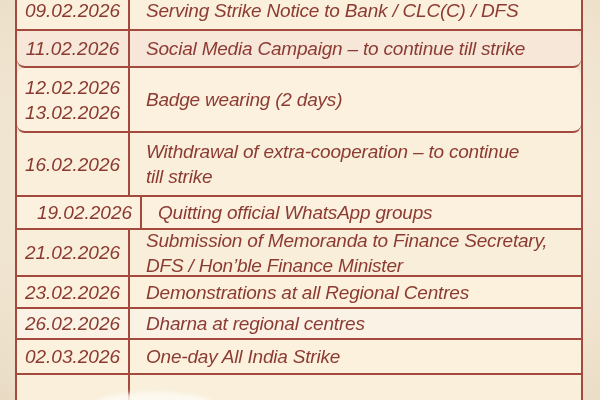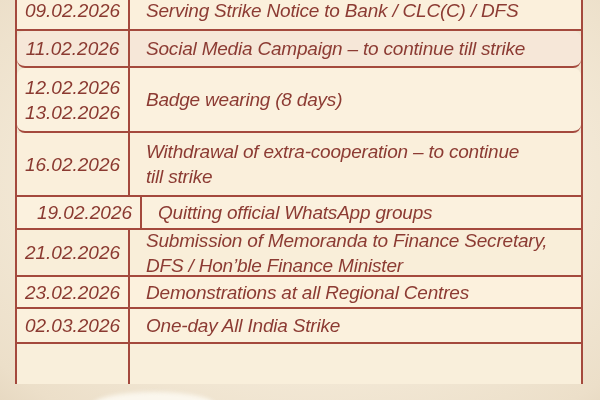--- a/index.html
+++ b/index.html
@@ -74,21 +74,21 @@
     </div>
 
     <div class="row row-2">
       <div class="date-cell">11.02.2026</div>
       <div class="action-cell">Social Media Campaign – to continue till strike</div>
     </div>
 
     <div class="row row-3">
       <div class="date-cell">12.02.2026
 13.02.2026</div>
-      <div class="action-cell">Badge wearing (8 days)</div>
+      <div class="action-cell">Badge wearing (2 days)</div>
     </div>
 
     <div class="row row-4">
       <div class="date-cell">16.02.2026</div>
       <div class="action-cell">Withdrawal of extra-cooperation – to continue
 till strike</div>
     </div>
 
     <div class="row row-5">
       <div class="date-cell">19.02.2026</div>
@@ -99,20 +99,24 @@
       <div class="date-cell">21.02.2026</div>
       <div class="action-cell">Submission of Memoranda to Finance Secretary,
 DFS / Hon’ble Finance Minister</div>
     </div>
 
     <div class="row row-7">
       <div class="date-cell">23.02.2026</div>
       <div class="action-cell">Demonstrations at all Regional Centres</div>
     </div>
 
+    <div class="row row-8">
+      <div class="date-cell">26.02.2026</div>
+      <div class="action-cell">Dharna at regional centres</div>
+    </div>
 
     <div class="row row-9">
       <div class="date-cell">02.03.2026</div>
       <div class="action-cell">One-day All India Strike</div>
     </div>
 
     <div class="row row-10">
       <div class="date-cell"></div>
       <div class="action-cell"></div>
     </div>

